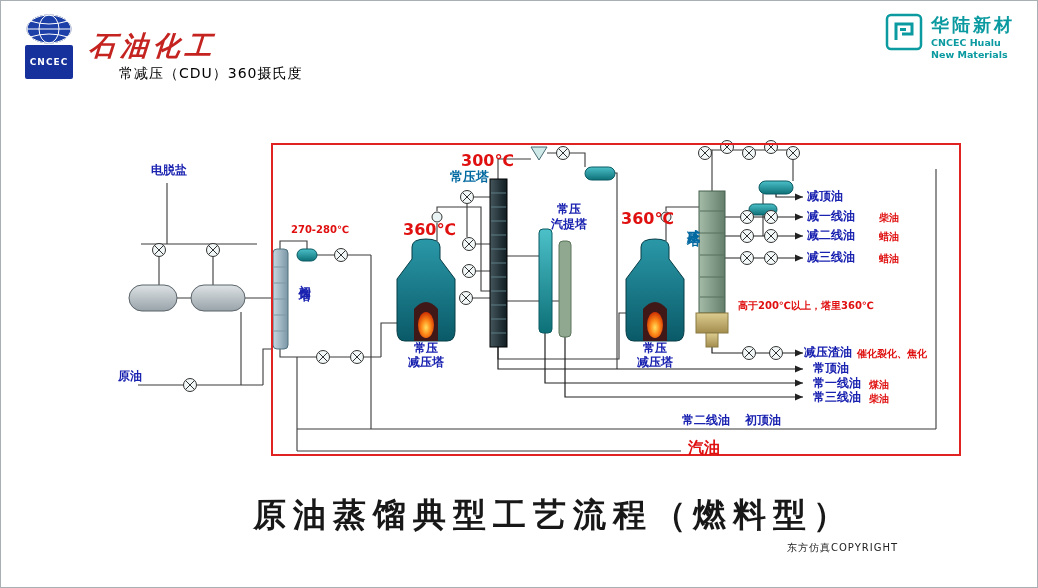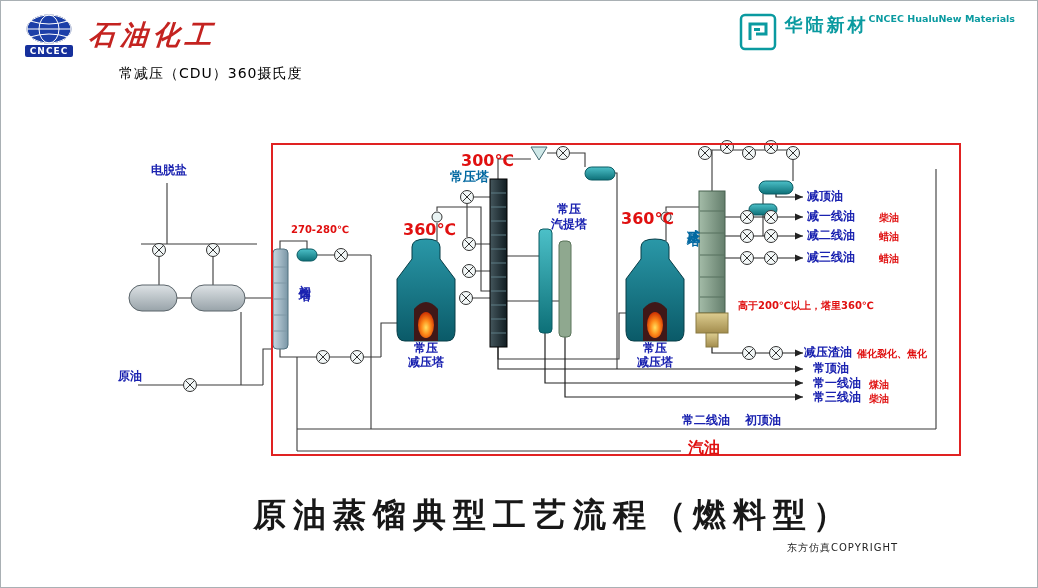--- a/index.html
+++ b/index.html
@@ -13,25 +13,25 @@
   .blue13{color:#0369a1;font-size:13px;}
   .red{color:#e01010;font-size:16px;}
   .red10{color:#e01010;font-size:10px;}
   .vert{writing-mode:vertical-rl;text-orientation:upright;letter-spacing:2px;}
   .redbox{position:absolute;left:270px;top:142px;width:690px;height:313px;
           border:2px solid #e02222;box-sizing:border-box;}
   
   .logo-left{position:absolute;left:24px;top:12px;display:flex;align-items:center;gap:16px;}
   .cncec-emblem{width:48px;text-align:center;}
   .cncec-banner{margin-top:-2px;background:#16309c;color:#fff;font-size:9px;font-weight:bold;
-                letter-spacing:1px;border-radius:2px;padding:1px 0;}
+                letter-spacing:1px;border-radius:2px;padding:12px 0;}
   .brand-red{color:#c42320;font-size:27px;font-weight:bold;font-style:italic;
              font-family:"DejaVu Serif",serif;letter-spacing:5px;transform:skewX(-4deg);}
   .logo-right{position:absolute;right:22px;top:12px;display:flex;align-items:flex-start;gap:8px;}
-  .hualu-text{display:flex;flex-direction:row;}
+  .hualu-text{display:flex;flex-direction:column;}
   .hualu-cn{color:#0a9aa0;font-size:18px;font-weight:bold;letter-spacing:3px;}
   .hualu-en{color:#0a9aa0;font-size:9.5px;font-weight:bold;line-height:1.25;}
   .page-title{position:absolute;left:118px;top:64px;font-size:14px;color:#000;font-weight:500;letter-spacing:1px;}
   .caption{position:absolute;left:252px;top:492px;font-size:33px;font-weight:bold;color:#181818;
            font-family:"DejaVu Serif",serif;letter-spacing:7px;}
   .copyright{position:absolute;left:786px;top:540px;font-size:10px;color:#222;letter-spacing:1px;}
 </style>
 </head>
 <body>
 

